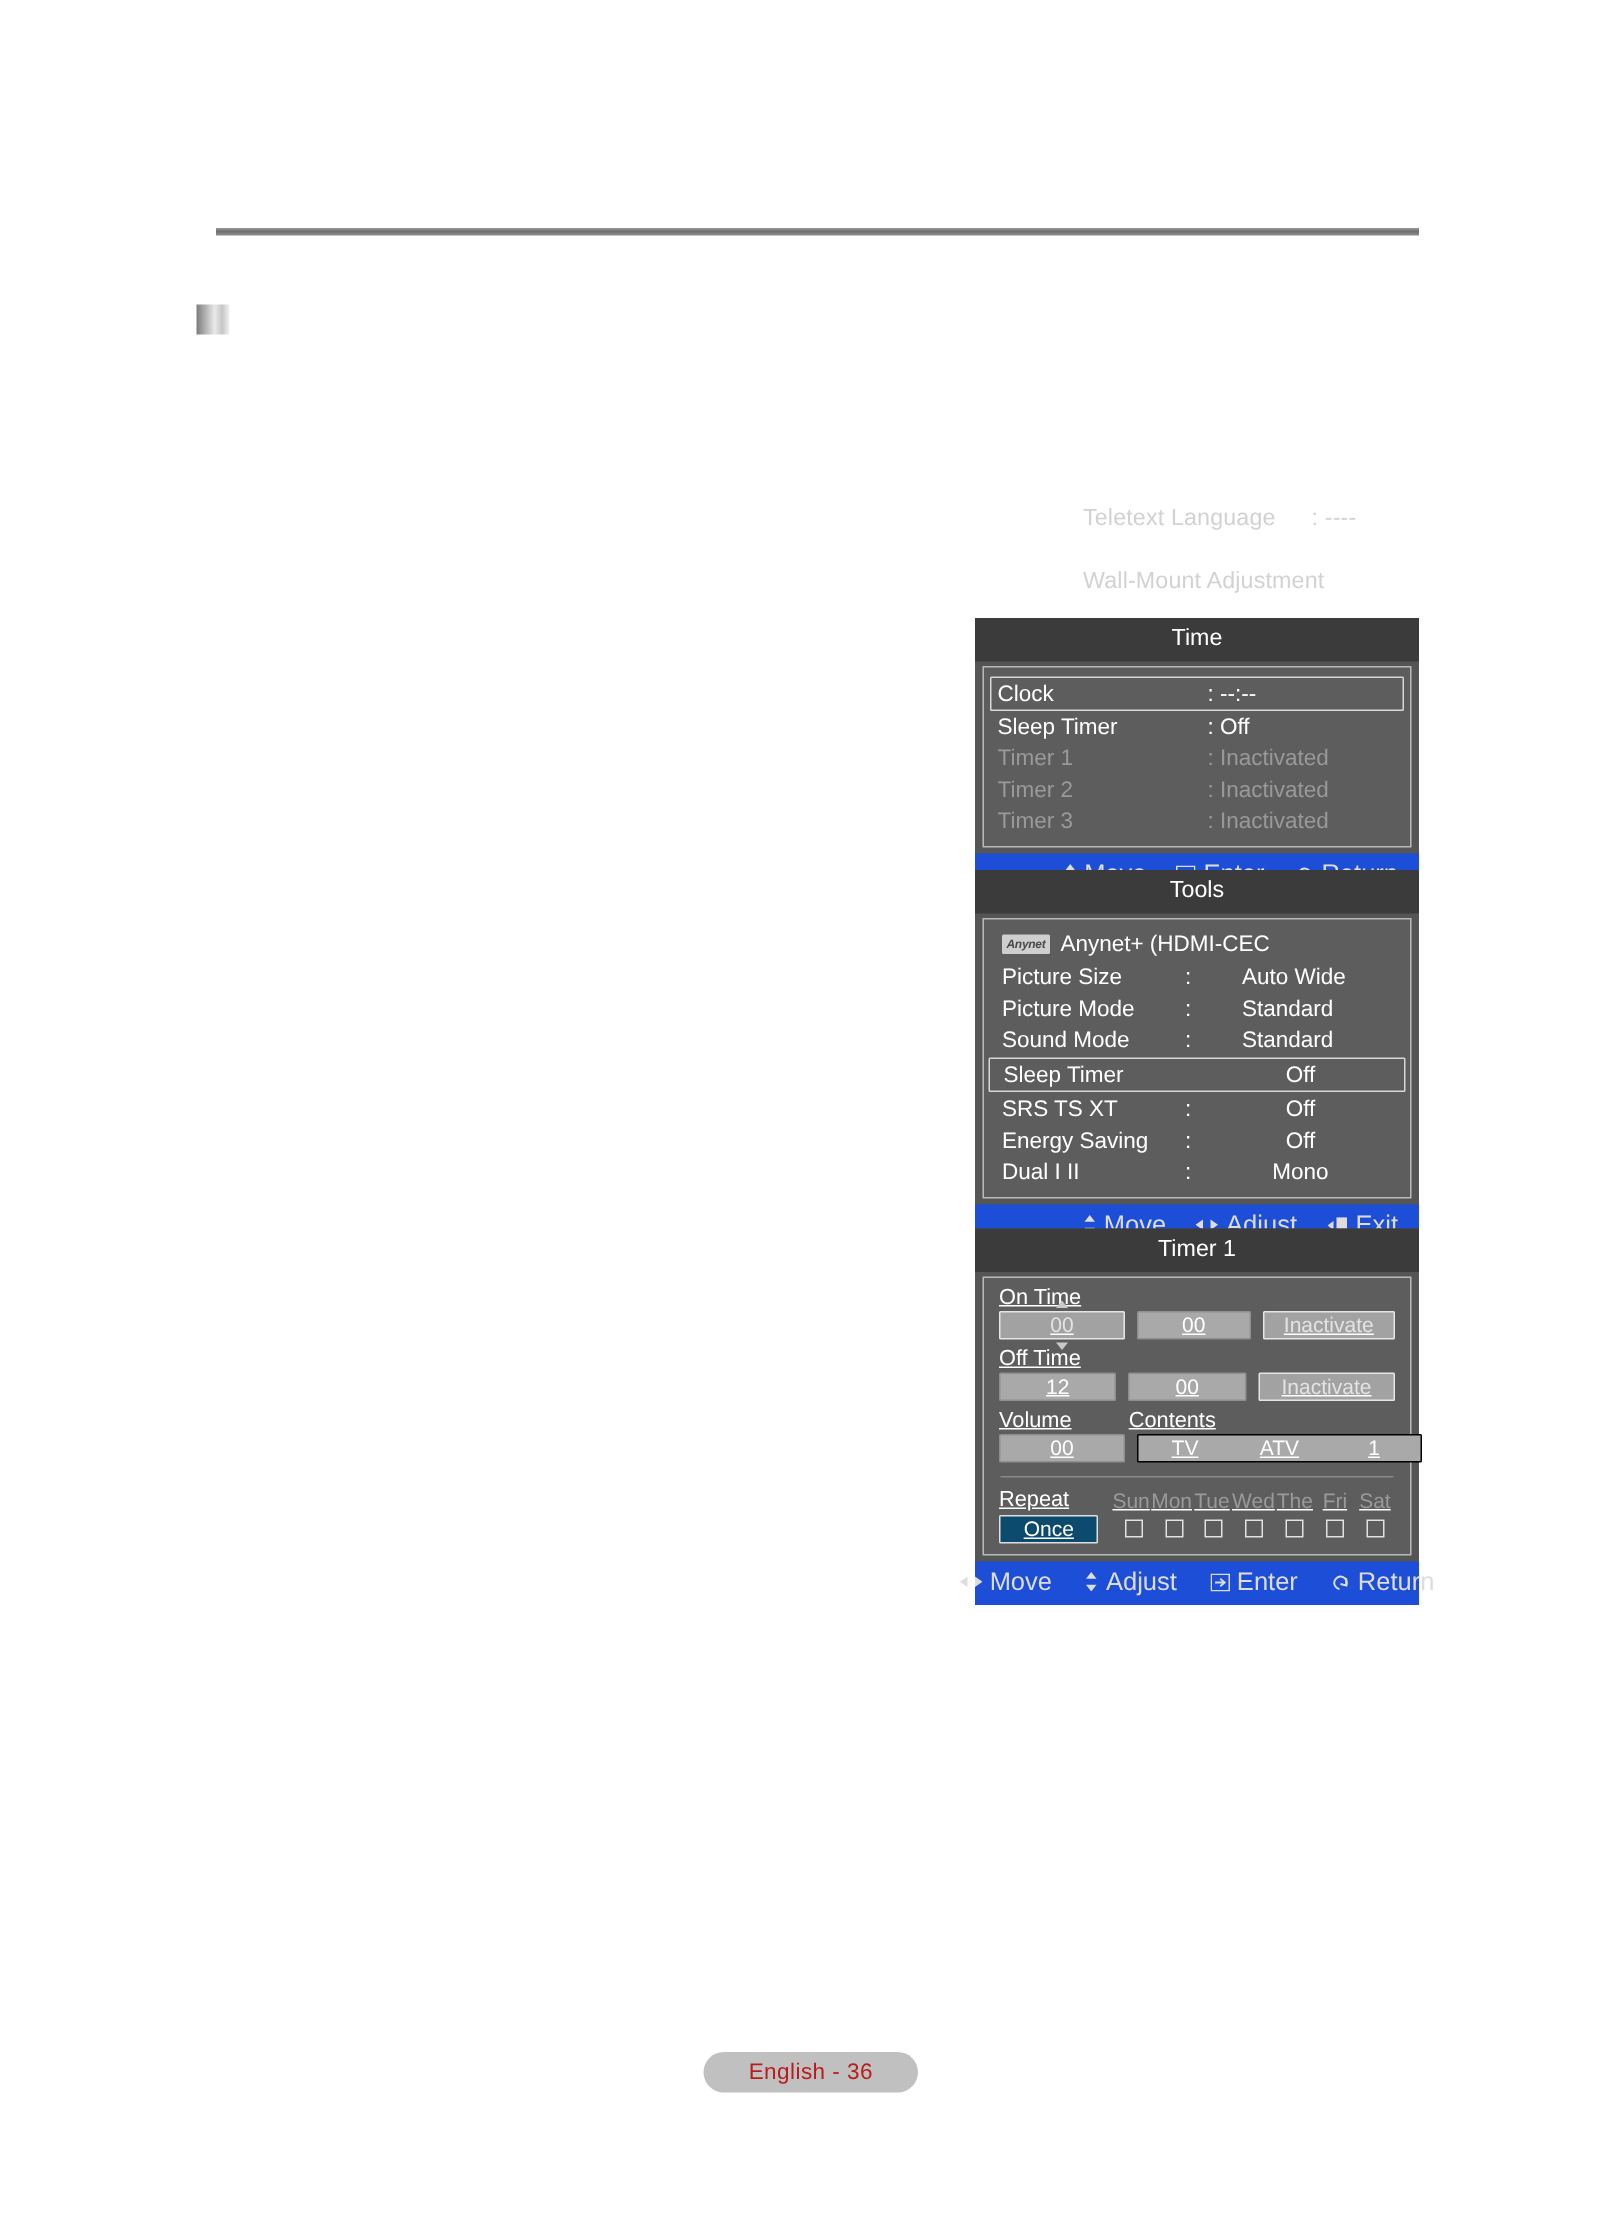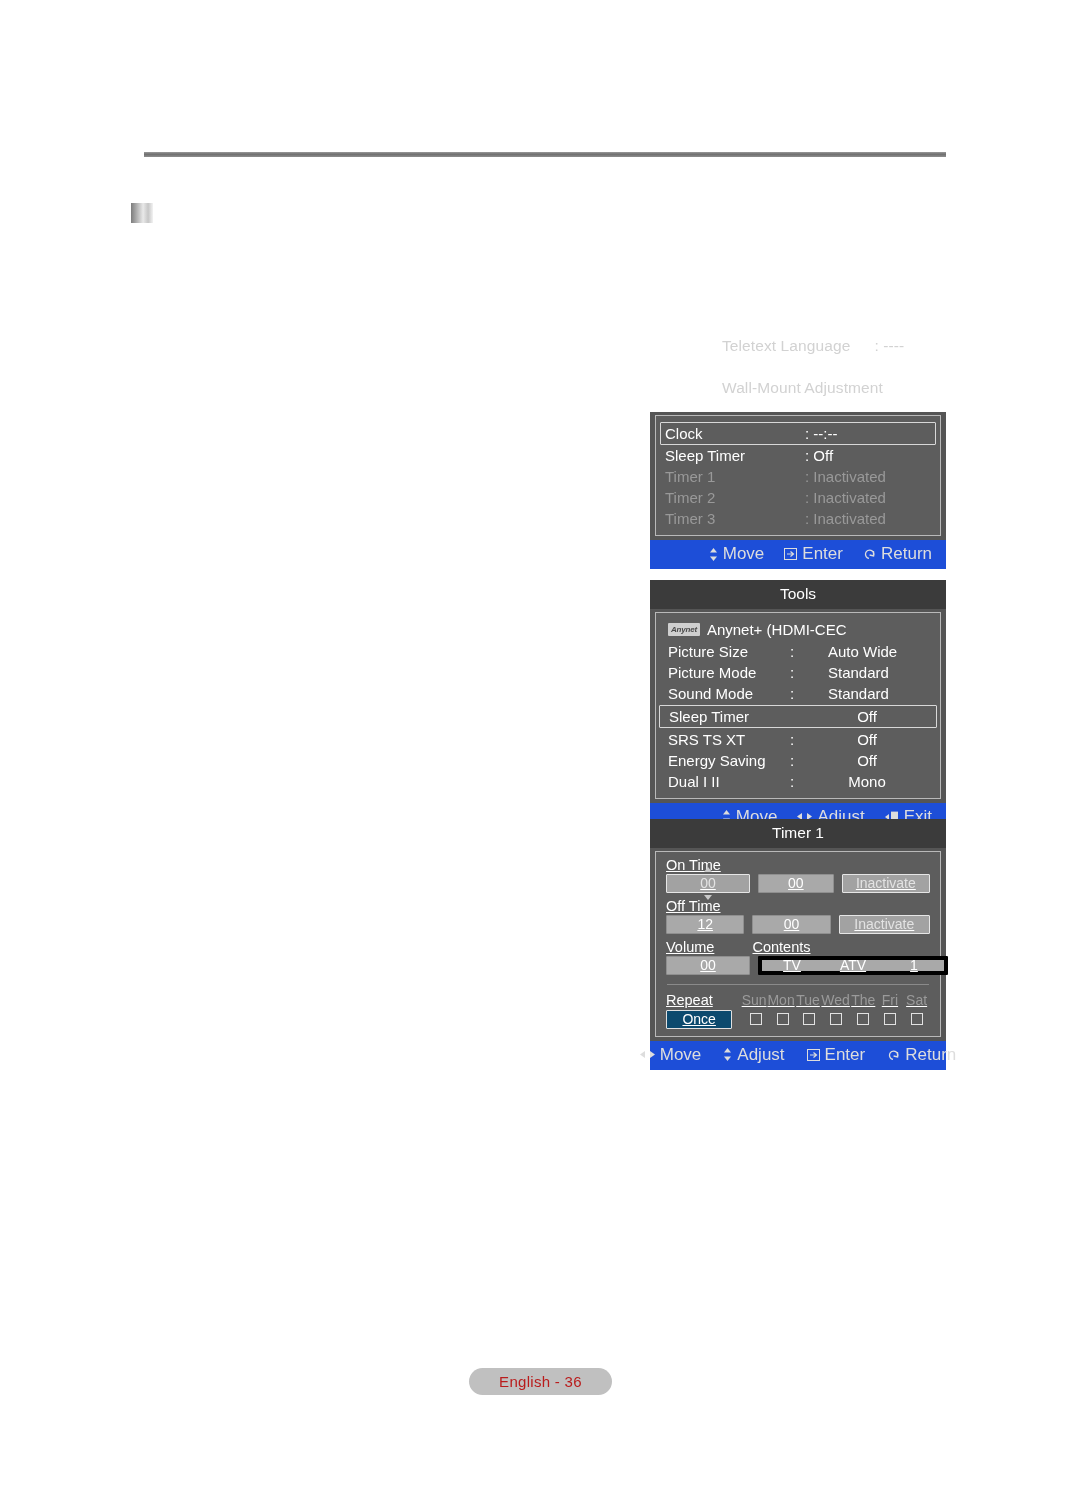--- a/index.html
+++ b/index.html
@@ -204,21 +204,21 @@
 
   .t-twocol {
     display: flex;
     gap: 8px;
   }
   .t-twocol .colA { width: 84px; }
   .t-twocol .colB { width: 190px; }
 
   .contents-field {
     background: #a9a9a9;
-    border: 4px solid #000000;
+    border: 1px solid #000000;
     height: 19px;
     line-height: 17px;
     font-size: 14px;
     color: #ffffff;
     display: flex;
     align-items: center;
     border-radius: 1px;
   }
   .contents-field span { text-align: center; }
   .contents-field .cf1 { width: 62px; }
@@ -294,20 +294,21 @@
 
   <div class="header-rule"></div>
   <div class="marker-icon"></div>
 
   <div class="faded-line teletext">
     <span>Teletext Language</span><span class="val">: ----</span>
   </div>
   <div class="faded-line wallmount">Wall-Mount Adjustment</div>
 
   <div class="osd" style="top:412px;">
+    <div class="osd-title">Time</div>
     <div class="osd-body">
       <div class="trow sel">
         <span class="lbl">Clock</span>
         <span>: --:--</span>
       </div>
       <div class="trow">
         <span class="lbl">Sleep Timer</span>
         <span>: Off</span>
       </div>
       <div class="trow dim">

